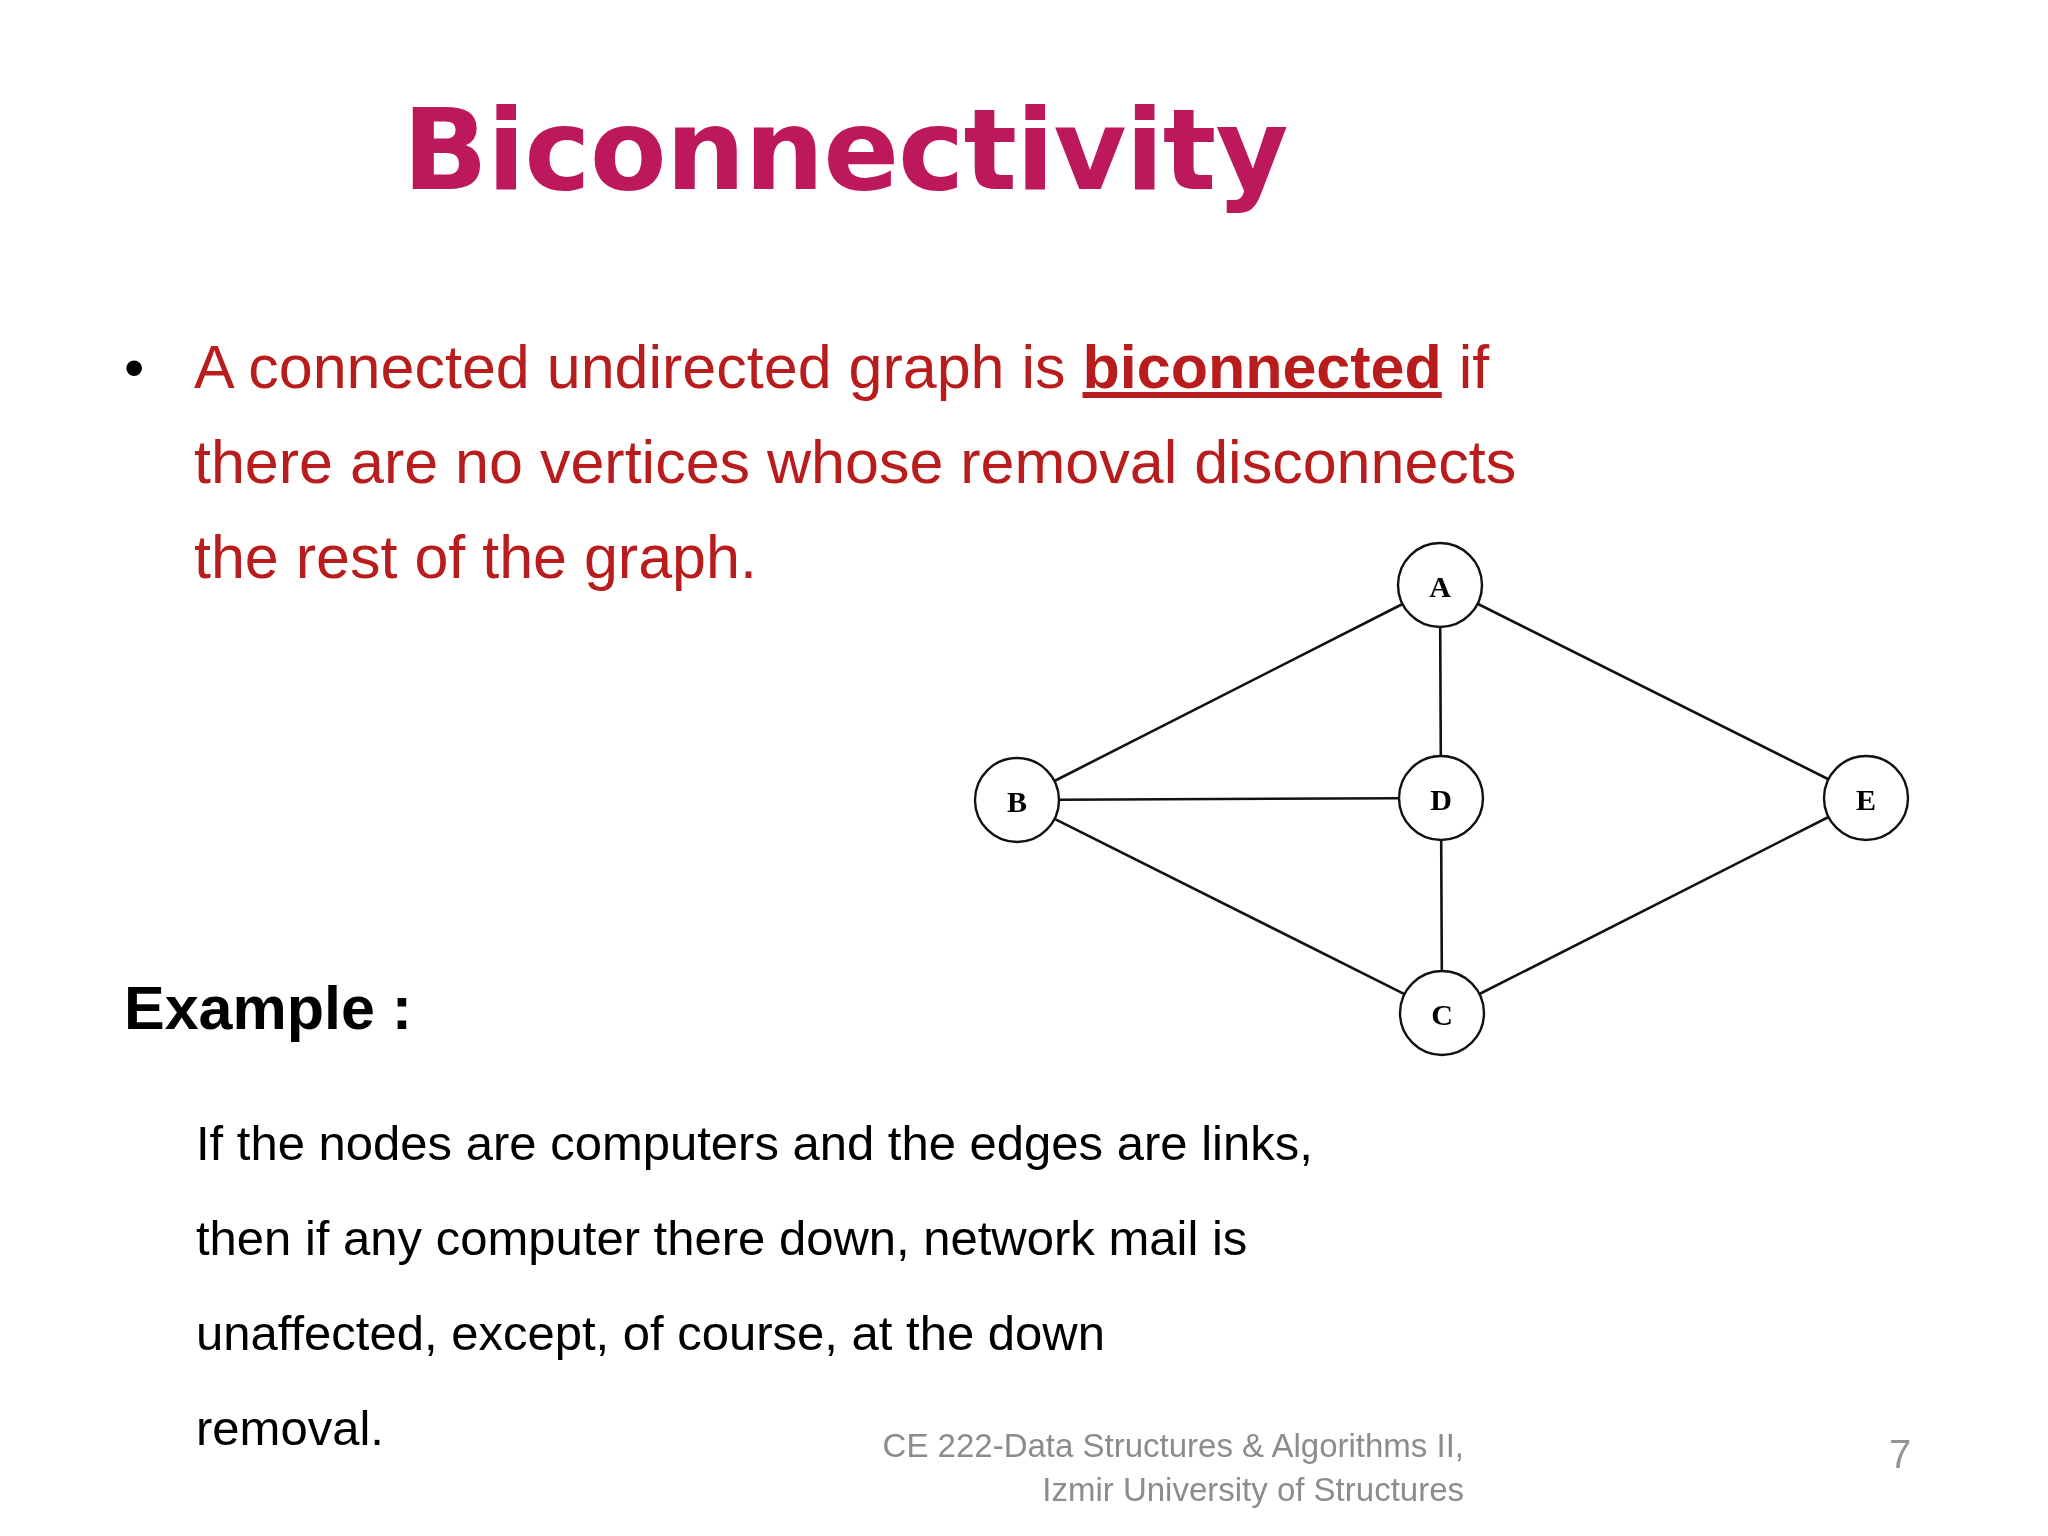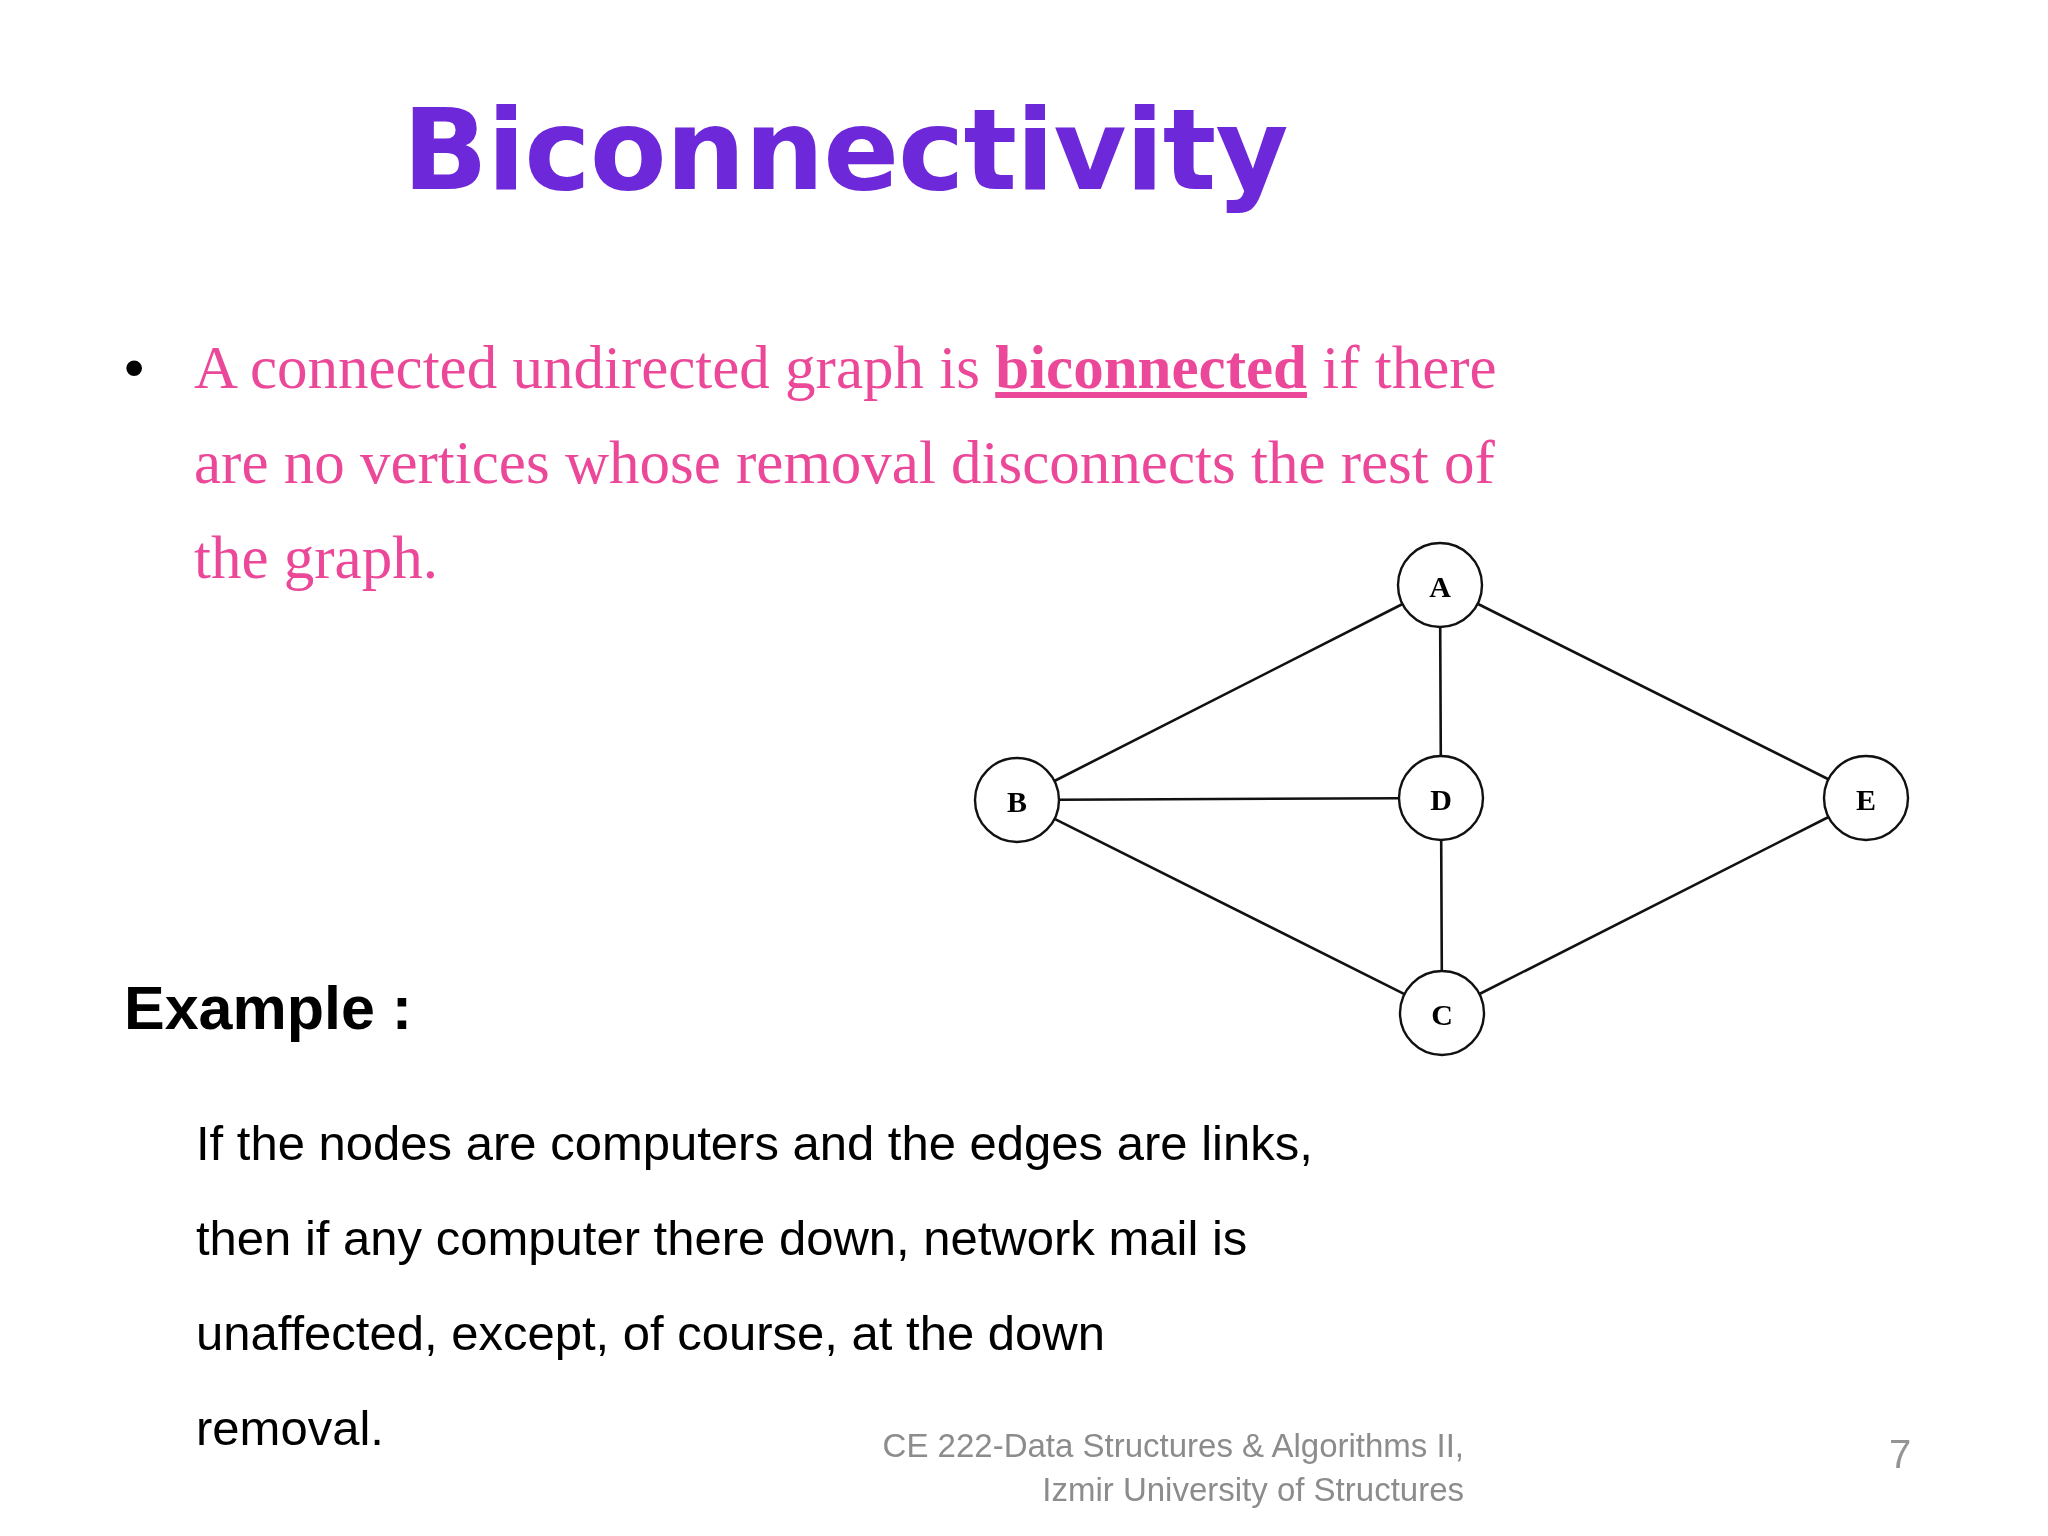--- a/index.html
+++ b/index.html
@@ -23,21 +23,21 @@
     position: absolute;
     left: 0;
     top: 92px;
     width: 1690px;
     text-align: center;
     font-family: "DejaVu Sans", sans-serif;
     font-weight: bold;
     font-size: 112px;
     line-height: 1.05;
     letter-spacing: -1px;
-    color: #6d28d9;
+    color: #be185d;
     white-space: nowrap;
   }
 
   
   #bullet-block {
     position: absolute;
     left: 118px;
     top: 320px;
     width: 1840px;
   }
@@ -50,24 +50,24 @@
     width: 76px;
     font-size: 58px;
     line-height: 94px;
     color: #000;
     text-align: left;
     padding-left: 6px;
     box-sizing: border-box;
   }
   .bullet-text {
     flex: 1 1 auto;
-    font-family: Liberation Serif, serif;
+    font-family: Liberation Sans, sans-serif;
     font-size: 61px;
     line-height: 95px;
-    color: #ec4899;
+    color: #b91c1c;
     max-width: 1380px;
   }
   .emph {
     font-weight: bold;
     text-decoration: underline;
     text-underline-offset: 4px;
   }
 
   
   #example-label {

